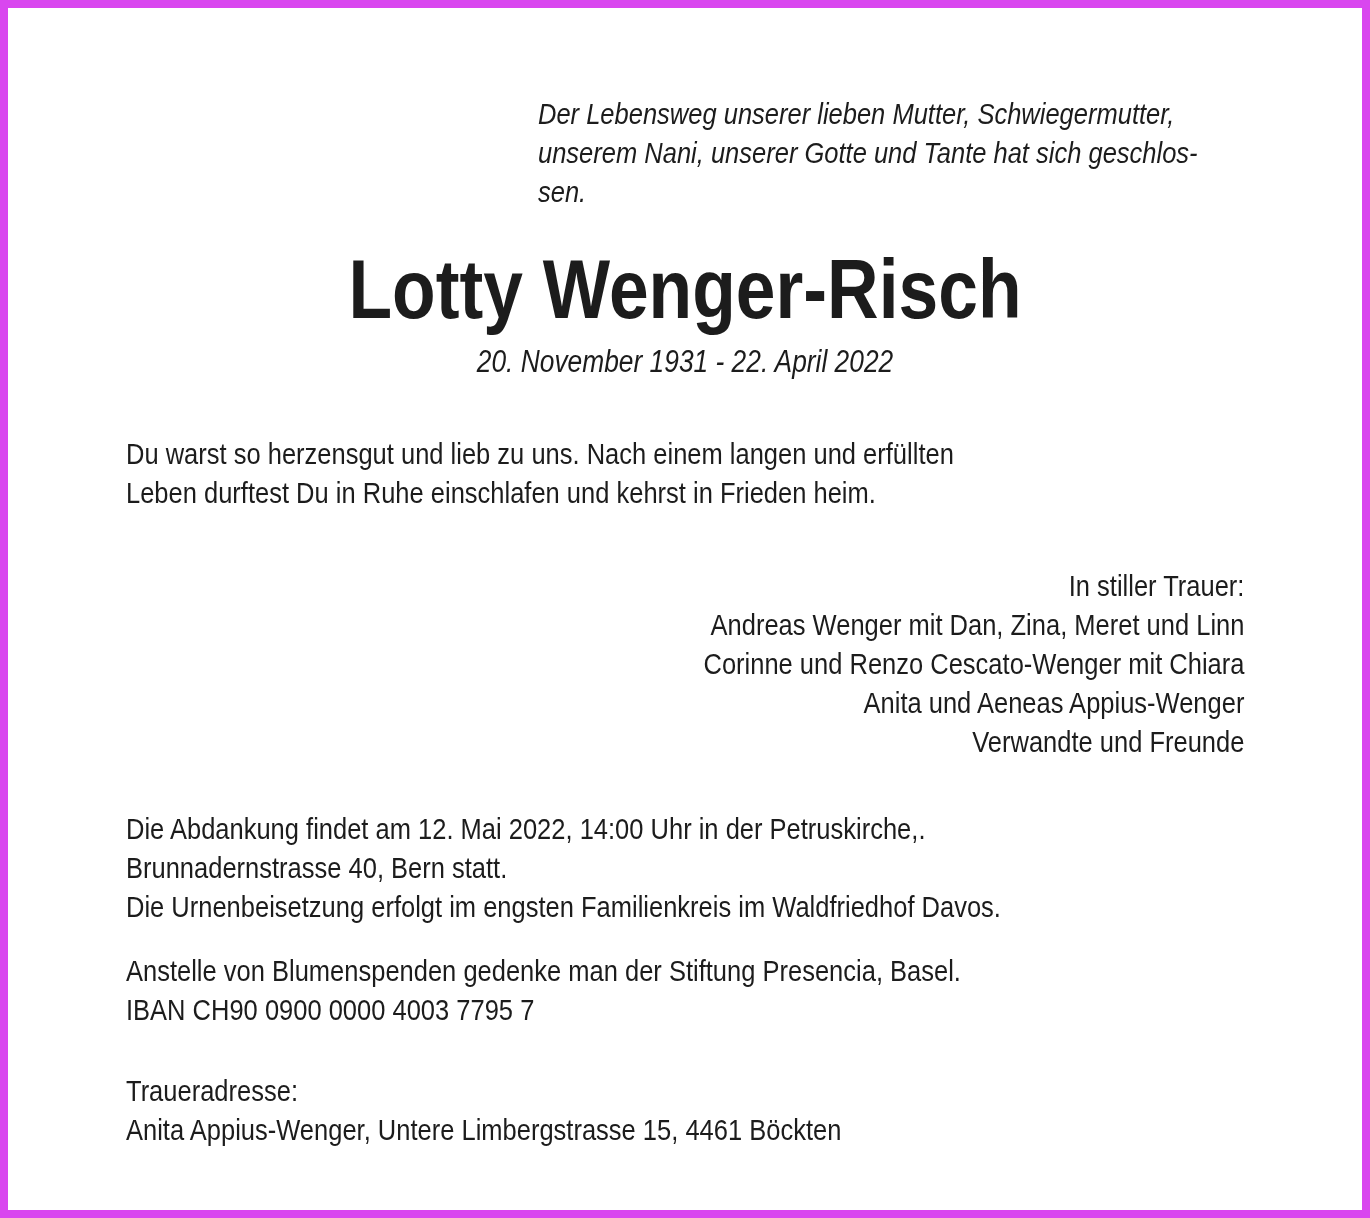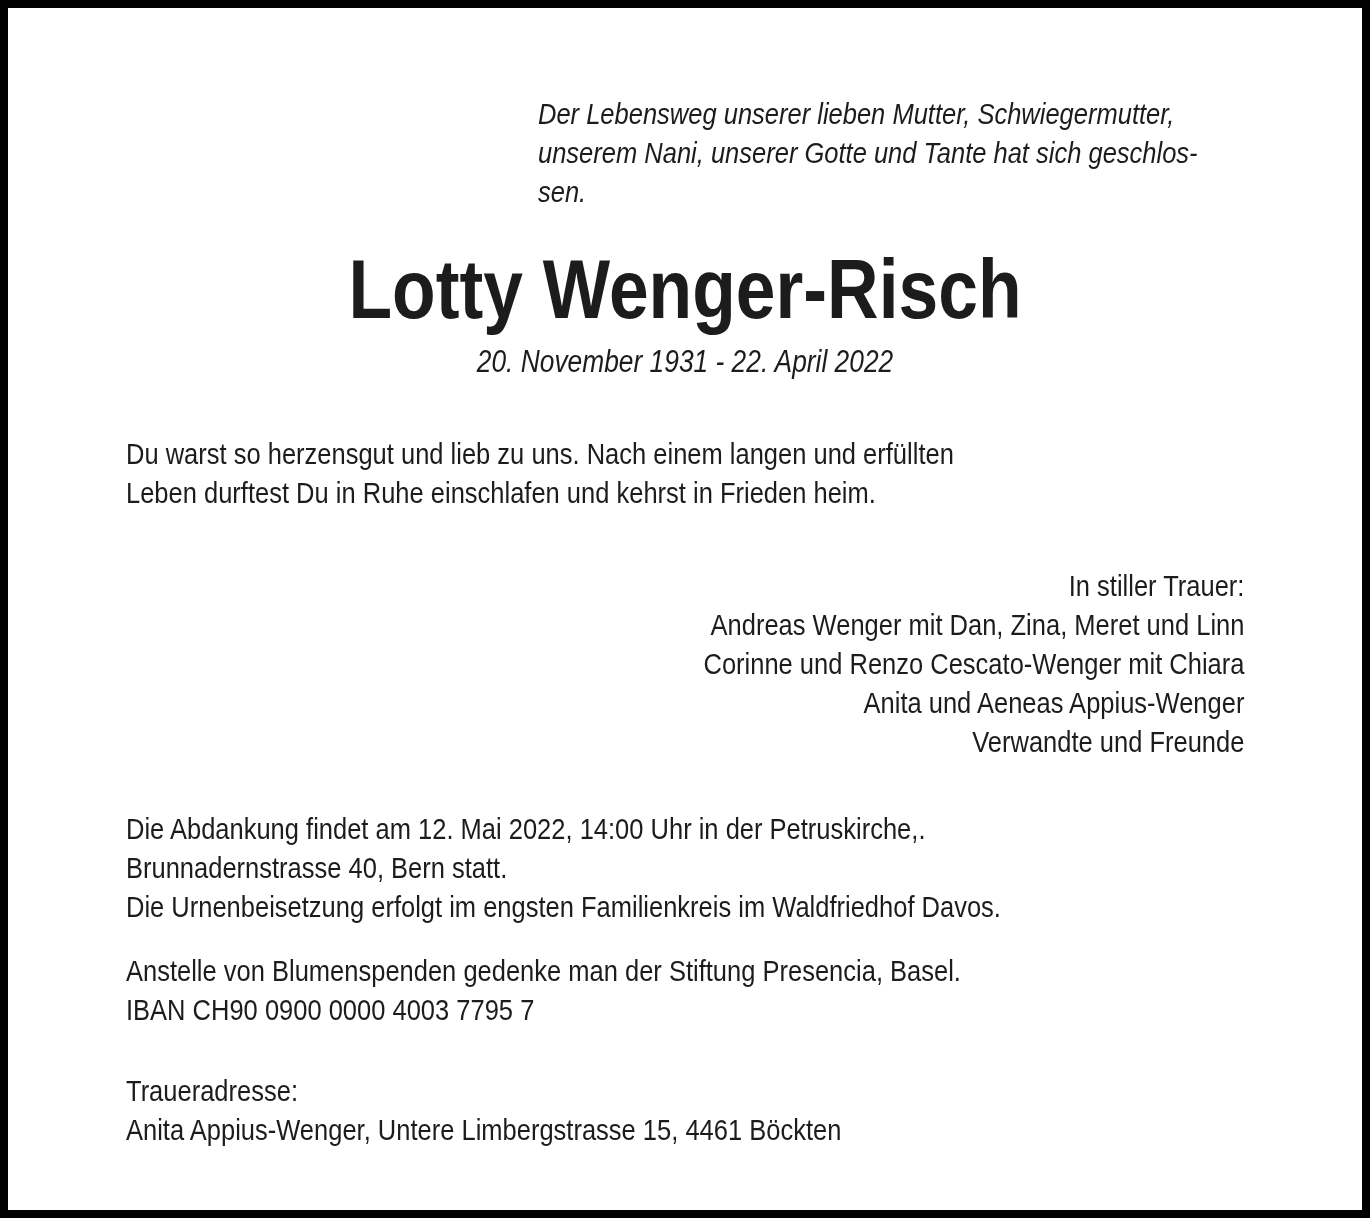--- a/index.html
+++ b/index.html
@@ -5,21 +5,21 @@
   html, body {
     margin: 0;
     padding: 0;
     background: #ffffff;
   }
   .page {
     position: relative;
     width: 1370px;
     height: 1218px;
     box-sizing: border-box;
-    border: 8px solid #000000;
+    border: 8px solid #d946ef;
     background: #ffffff;
     font-family: "Liberation Sans", "DejaVu Sans", sans-serif;
     color: #1c1c1c;
     overflow: hidden;
     padding-left: 18px;
   }
   .block {
     position: absolute;
     font-size: 30px;
     line-height: 39px;

